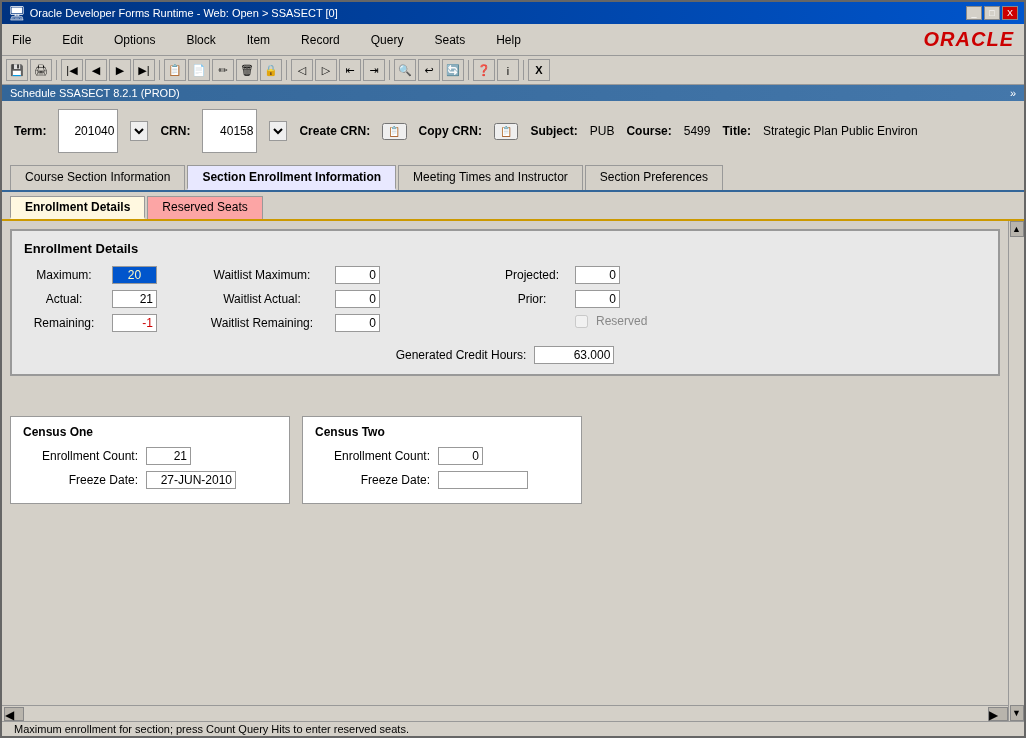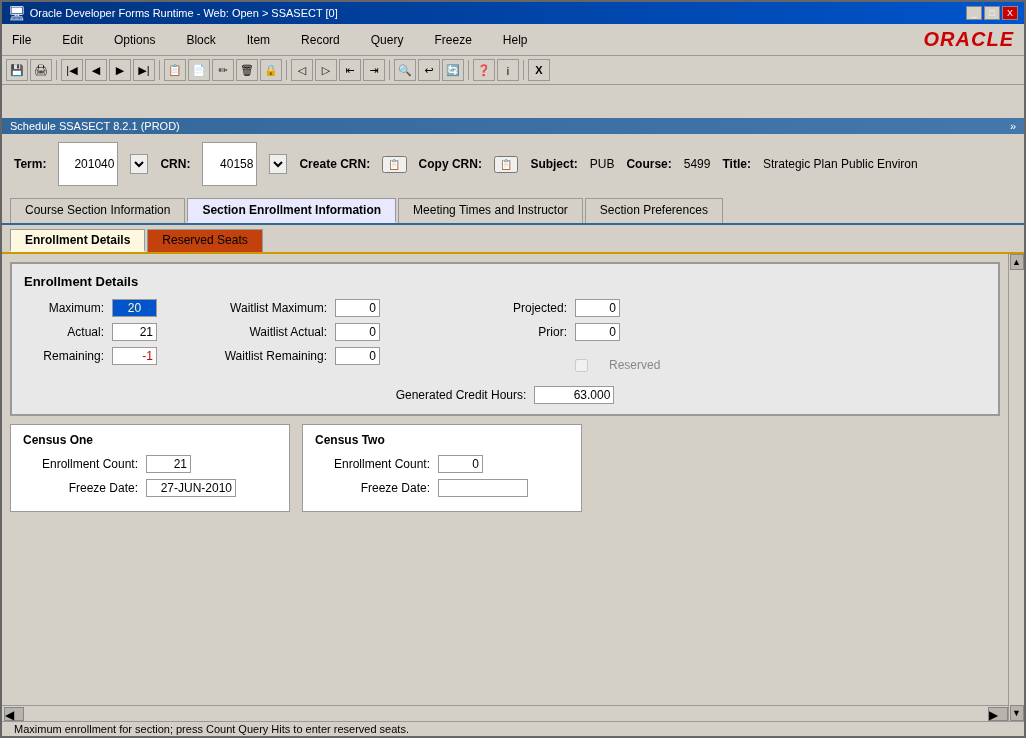--- a/index.html
+++ b/index.html
@@ -64,21 +64,20 @@
 
     
     .subtitlebar {
       background: linear-gradient(to right, #336699, #4477aa);
       color: white;
       padding: 2px 8px;
       font-size: 11px;
       display: flex;
       align-items: center;
       justify-content: space-between;
-      margin-top: 33px;
     }
 
     
     .form-header {
       background: #d4d0c8;
       padding: 8px 12px;
       display: flex;
       align-items: center;
       gap: 12px;
       flex-wrap: wrap;
@@ -123,21 +122,21 @@
       background: #d4d0c8;
       padding: 4px 8px 0 8px;
       display: flex;
       gap: 0;
       border-bottom: 2px solid #cc9900;
     }
     .tab-inner {
       padding: 3px 14px;
       border: 1px solid #999;
       border-bottom: none;
-      background: #c2410c;
+      background: #fca5a5;
       cursor: pointer;
       font-size: 12px;
       margin-right: 2px;
     }
     .tab-inner.active {
       background: #fff8e0;
       border-bottom: 2px solid #fff8e0;
       font-weight: bold;
     }
 
@@ -166,21 +165,21 @@
     
     .field-row {
       display: flex;
       align-items: center;
       gap: 8px;
       margin-bottom: 6px;
     }
     .field-label {
       font-size: 12px;
       min-width: 80px;
-      text-align: right;
+      text-align: center;
     }
     .field-input {
       border: 1px solid #999;
       padding: 1px 3px;
       font-size: 12px;
       background: white;
       text-align: right;
     }
     .field-input.highlighted {
       background: #0055cc;
@@ -194,20 +193,21 @@
     
     .census-row {
       display: flex;
       gap: 12px;
     }
     .census-panel {
       background: white;
       border: 1px solid #999;
       padding: 8px 12px;
       min-width: 280px;
+      margin-top: 32px;
     }
     .census-title {
       font-weight: bold;
       font-size: 12px;
       margin-bottom: 8px;
     }
 
     
     .status-bar {
       background: #d4d0c8;
@@ -228,22 +228,22 @@
       border-top: 1px solid #bbb;
     }
     .status-segment {
       border-right: 1px solid #999;
       padding-right: 8px;
       padding-left: 4px;
     }
 
     
     .checkbox-label {
-      display: flex; align-items: center; gap: 21px;
-      color: #888; font-size: 12px; margin-top: 11px;
+      display: flex; align-items: center; gap: 8px;
+      color: #888; font-size: 12px;
     }
 
     
     .scrollbar-v {
       width: 16px; background: #d4d0c8; border-left: 1px solid #999;
       display: flex; flex-direction: column; align-items: center;
     }
     .scrollbar-h {
       height: 16px; background: #d4d0c8; border-top: 1px solid #999;
       display: flex; align-items: center;
@@ -287,21 +287,21 @@
 
   <div style="display:flex; background:#d4d0c8; border-bottom:1px solid #999; align-items:stretch;">
     <div class="menu-bar" style="flex:1; border-bottom:none;">
       <span class="menu-item">File</span>
       <span class="menu-item">Edit</span>
       <span class="menu-item">Options</span>
       <span class="menu-item">Block</span>
       <span class="menu-item">Item</span>
       <span class="menu-item">Record</span>
       <span class="menu-item">Query</span>
-      <span class="menu-item">Freeze</span>
+      <span class="menu-item">Seats</span>
       <span class="menu-item">Help</span>
     </div>
     <div style="background:#d4d0c8; padding:4px 10px; display:flex; align-items:center;">
       <span class="oracle-logo">ORACLE</span>
     </div>
   </div>
 
   <div class="toolbar">
     <div class="toolbar-btn" title="Save">💾</div>
     <div class="toolbar-btn" title="Print">🖨</div>

